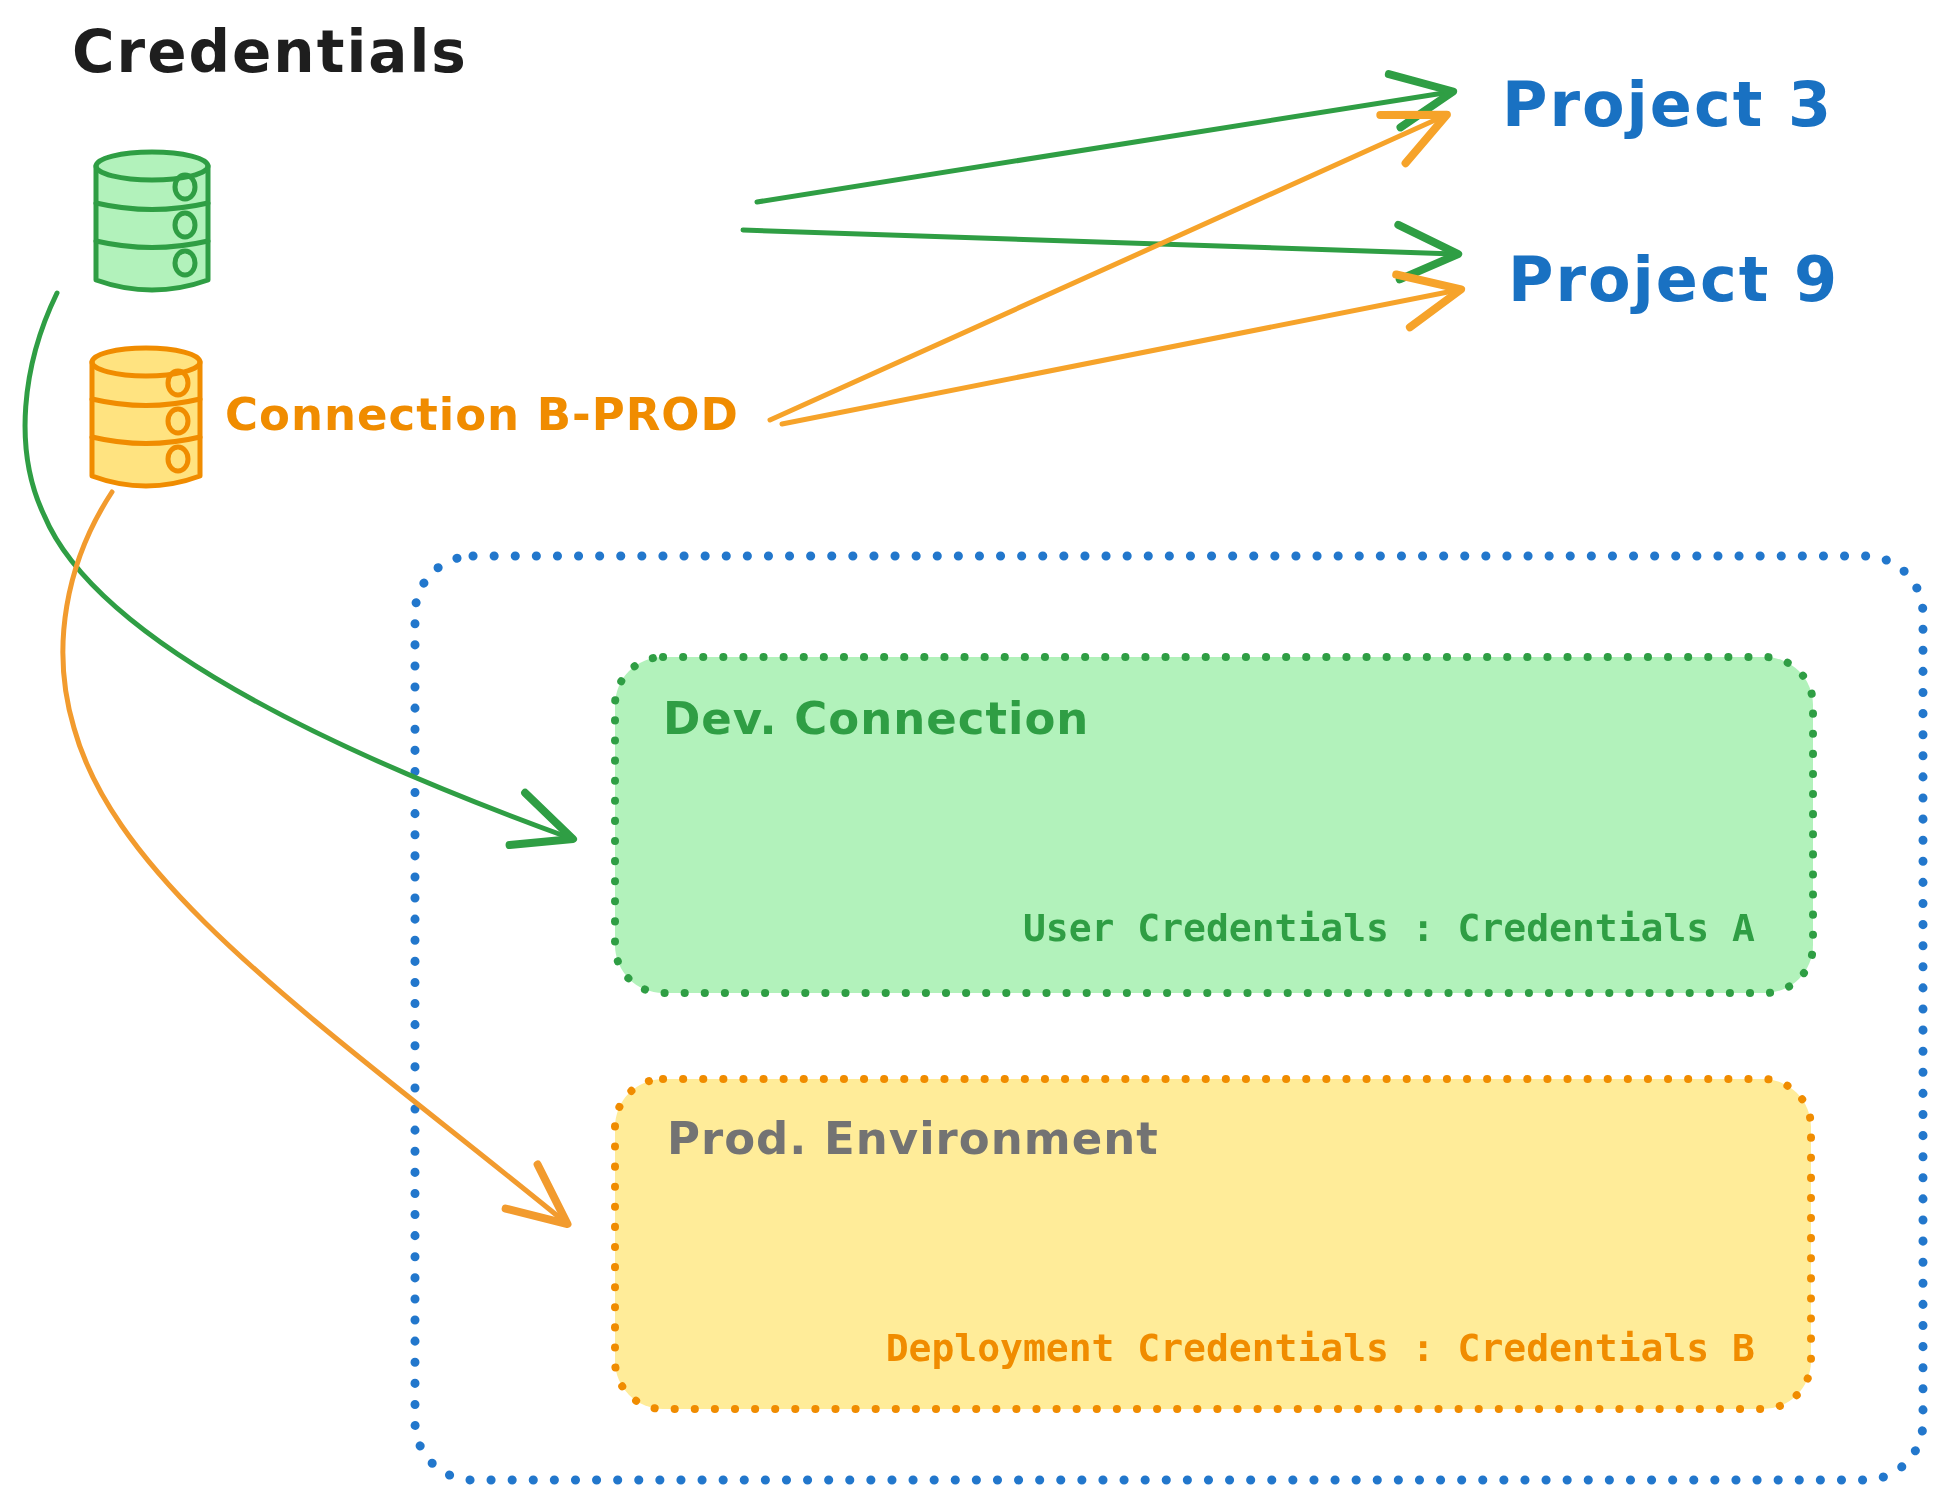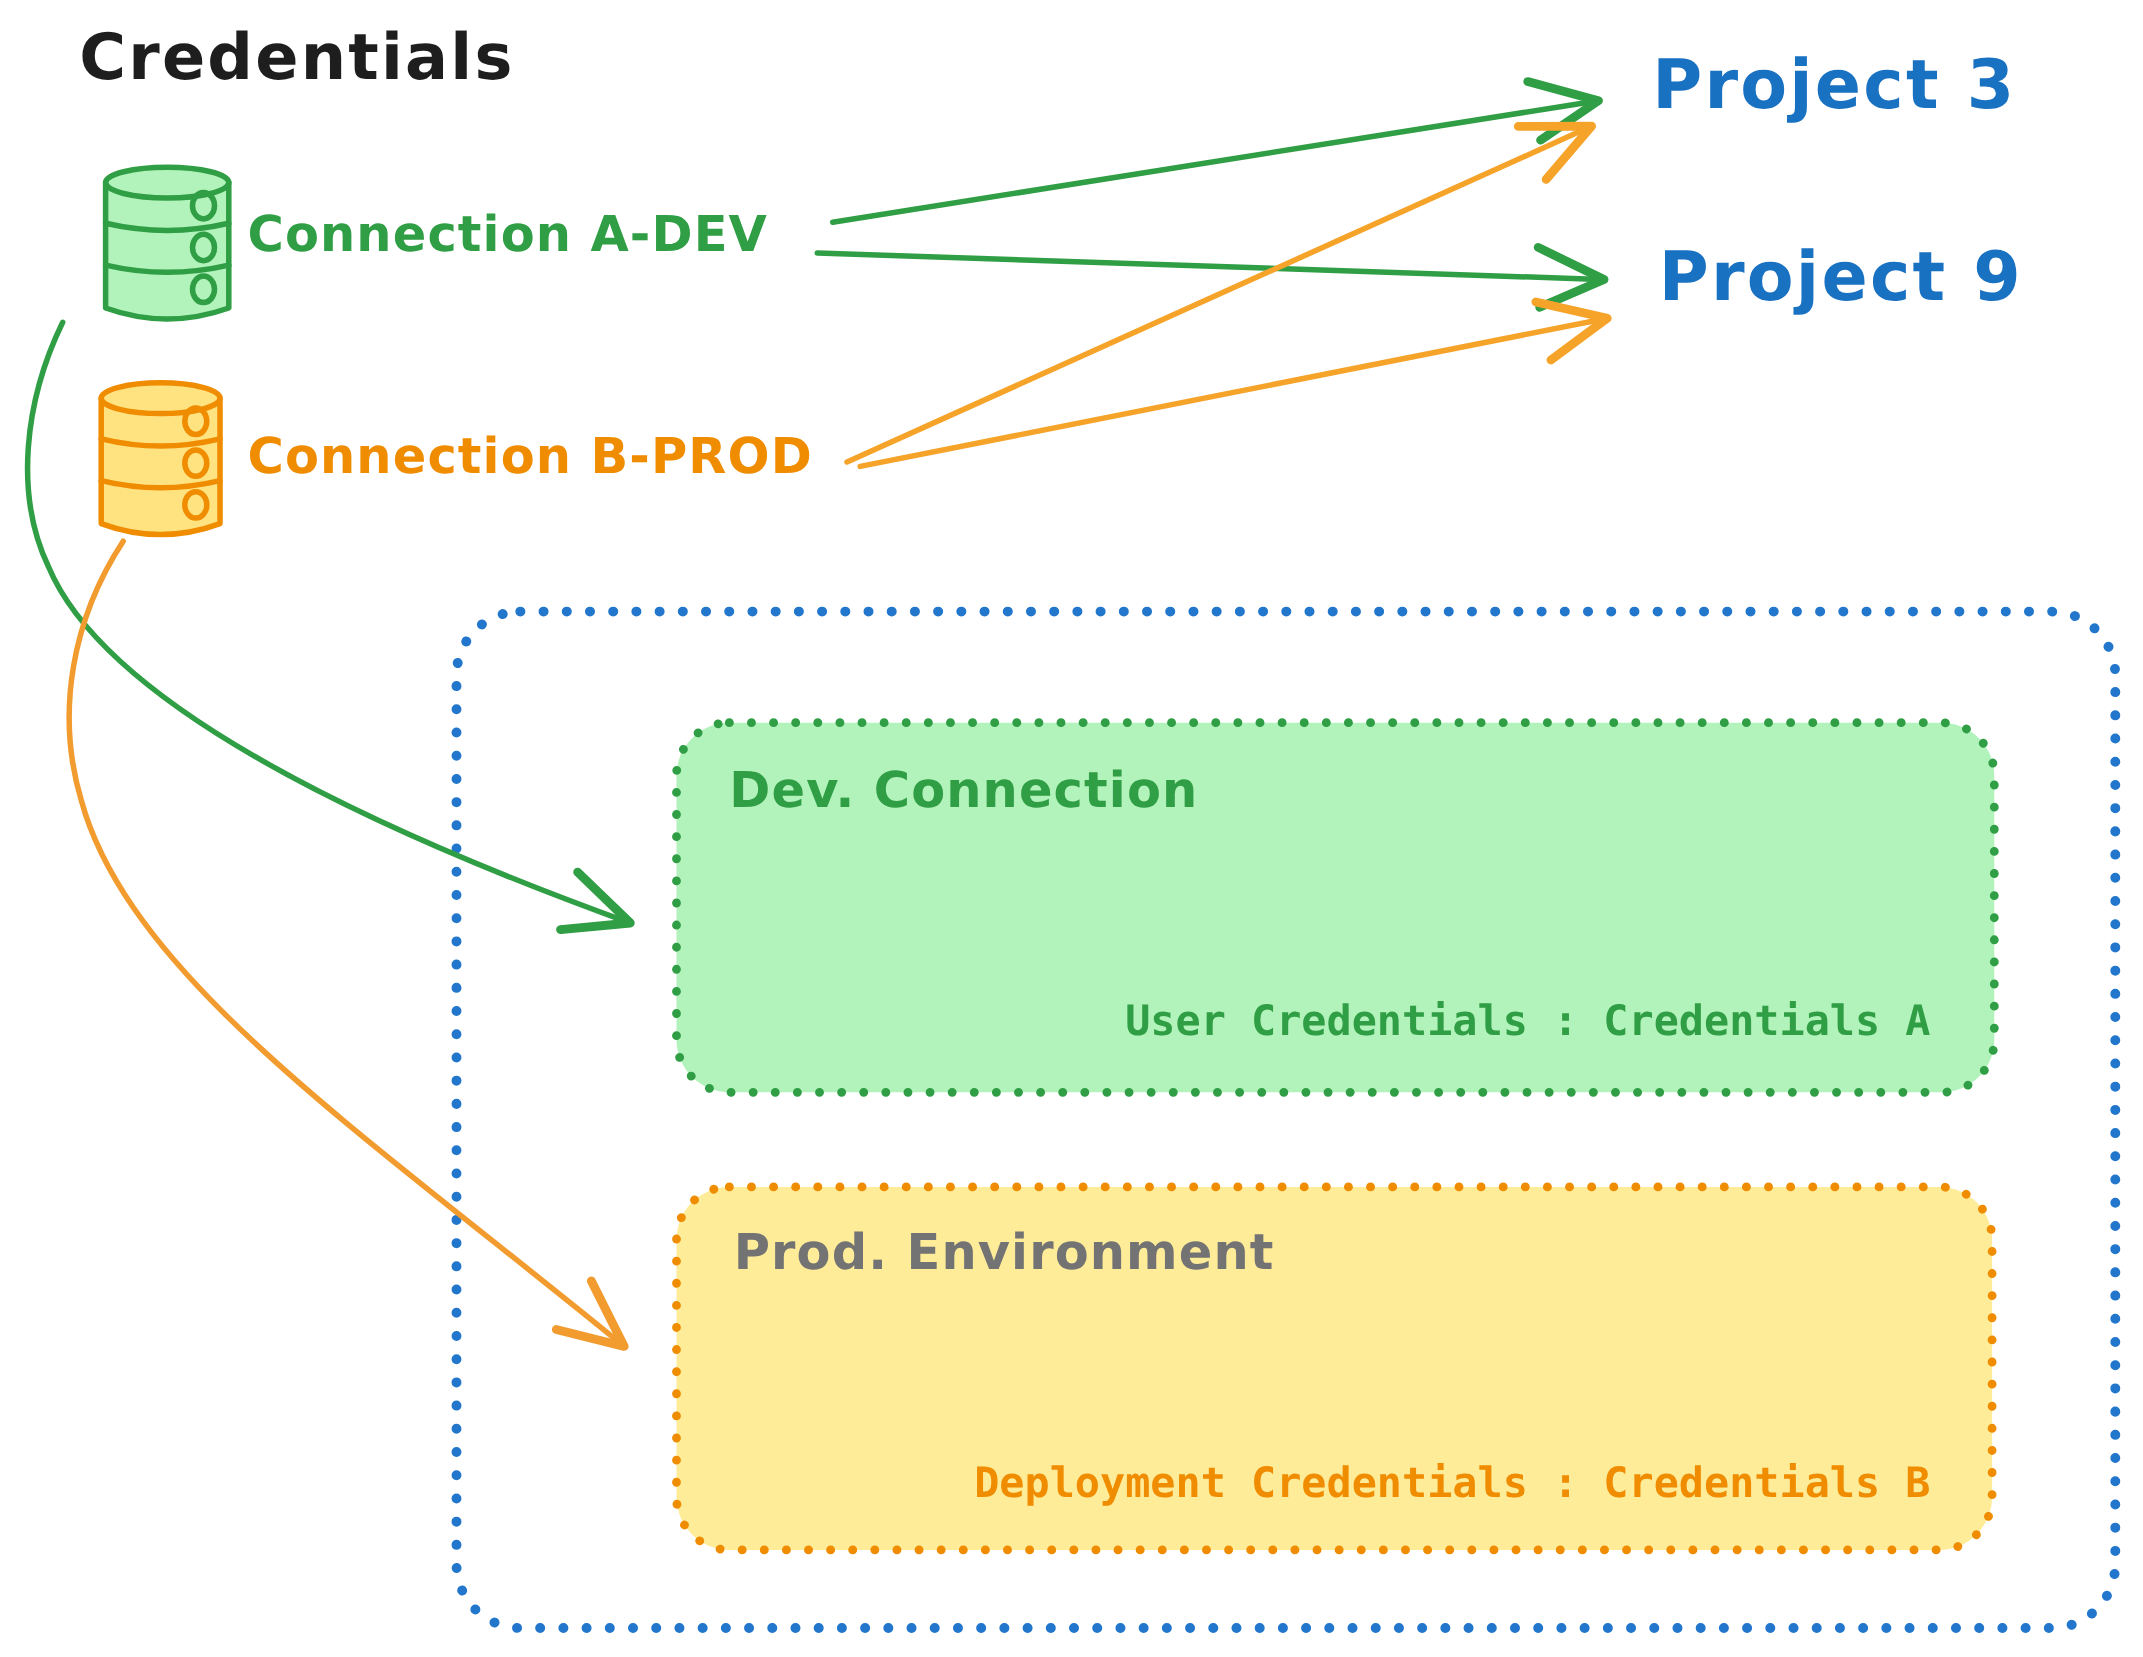--- a/index.html
+++ b/index.html
@@ -14,21 +14,21 @@
   .txt{position:absolute;white-space:nowrap;}
   .title{
     left:72px;top:18px;
     font-size:58px;font-weight:700;color:#1e1e1e;
     letter-spacing:2px;
   }
   .conn-label{font-size:45px;font-weight:700;letter-spacing:1px;}
   .conn-a{left:225px;top:186px;color:#2f9e44;}
   .conn-b{left:225px;top:388px;color:#f08c00;text-align:right;}
   .project-label{
-    color:#1971c2;font-size:62px;font-weight:700;letter-spacing:2px;
+    color:#1971c2;font-size:62px;font-weight:700;letter-spacing:2px;margin-top:28px;
   }
   .p3{left:1502px;top:40px;}
   .p2{left:1508px;top:215px;}
   .p1{left:1515px;top:422px;}
   .env-title{font-size:45px;font-weight:700;letter-spacing:1px;}
   .dev-title{left:663px;top:692px;color:#2f9e44;}
   .prod-title{left:667px;top:1112px;color:#737373;}
   .cred-line{
     font-family:"DejaVu Sans Mono","Liberation Mono",monospace;
     font-size:38px;font-weight:700;
@@ -88,21 +88,20 @@
     <path d="M770 420 L1444 116" fill="none" stroke="#f6a32a" stroke-width="5" stroke-linecap="round" marker-end="url(#head-orange)"></path>
     <path d="M782 424 L1458 290" fill="none" stroke="#f6a32a" stroke-width="5" stroke-linecap="round" marker-end="url(#head-orange)"></path>
 
     <path d="M57 293 C 22 365, 13 450, 44 515 C 92 630, 300 740, 570 838" fill="none" stroke="#2f9e44" stroke-width="5" stroke-linecap="round" marker-end="url(#head-green)"></path>
 
     <path d="M112 492 C 66 562, 50 648, 74 728 C 118 888, 330 1030, 565 1222" fill="none" stroke="#f29b2e" stroke-width="5" stroke-linecap="round" marker-end="url(#head-orange2)"></path>
   </svg>
 
   <div class="txt title">Credentials</div>
 
-  <div class="txt conn-label conn-a">Connection A-DEV</div>
 
   <div class="txt conn-label conn-b">Connection B-PROD</div>
 
   <div class="txt project-label p3">Project 3</div>
 
   <div class="txt project-label p2">Project 9</div>
 
 
   <div class="txt env-title dev-title">Dev. Connection</div>
 

